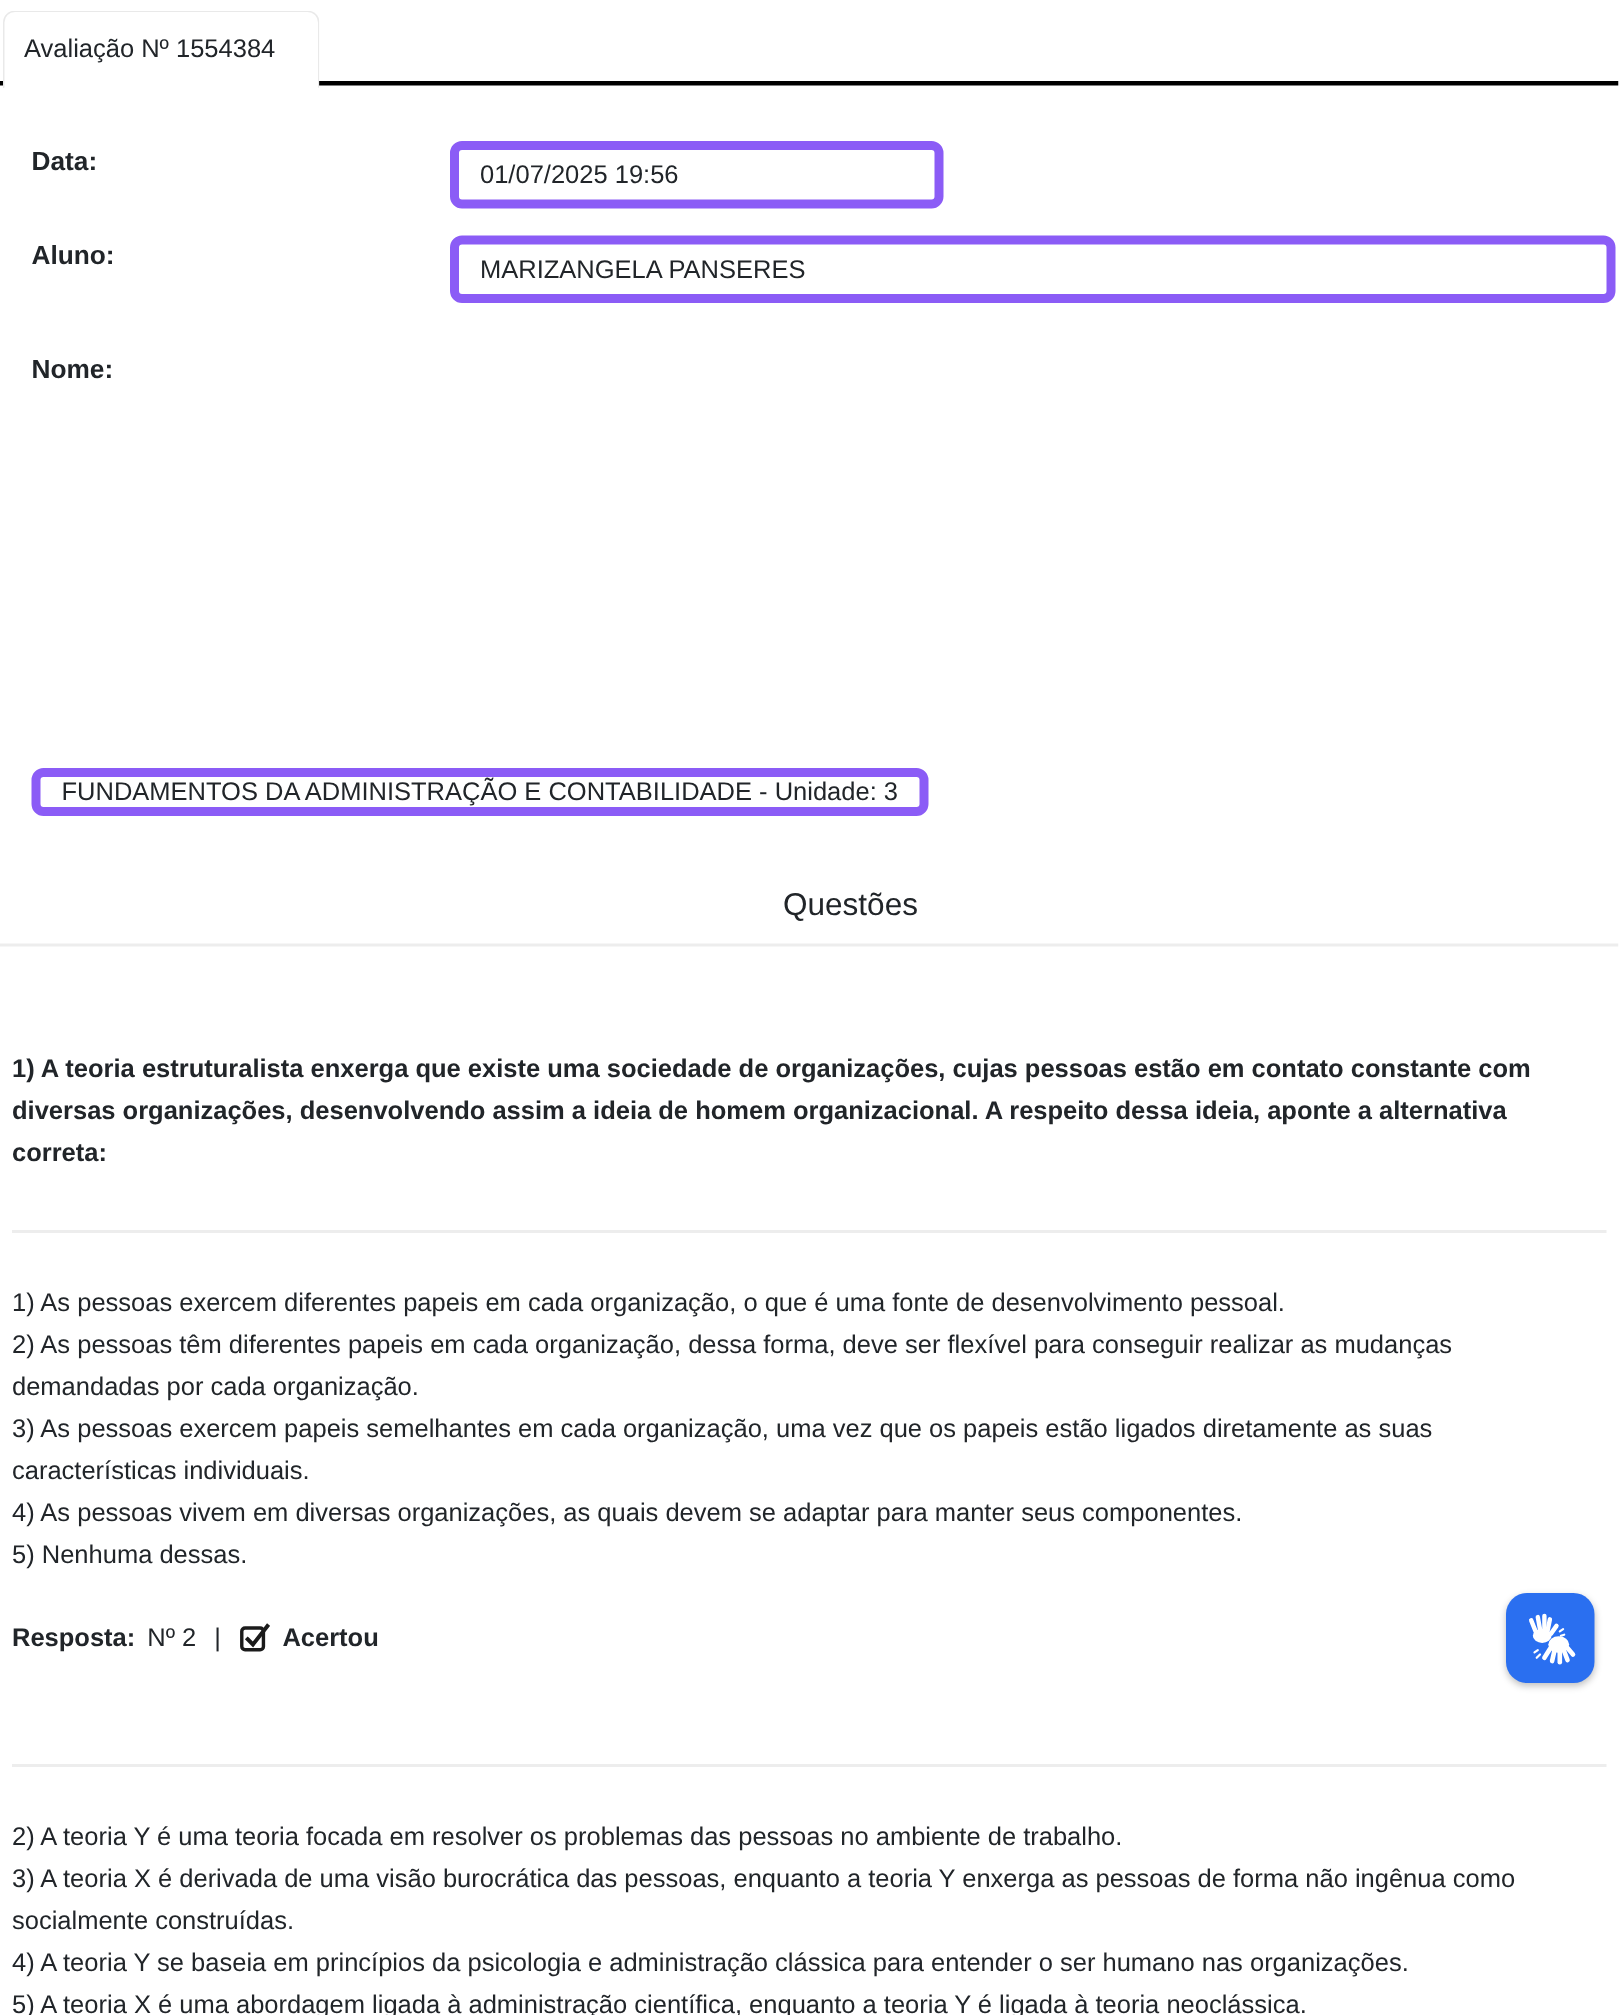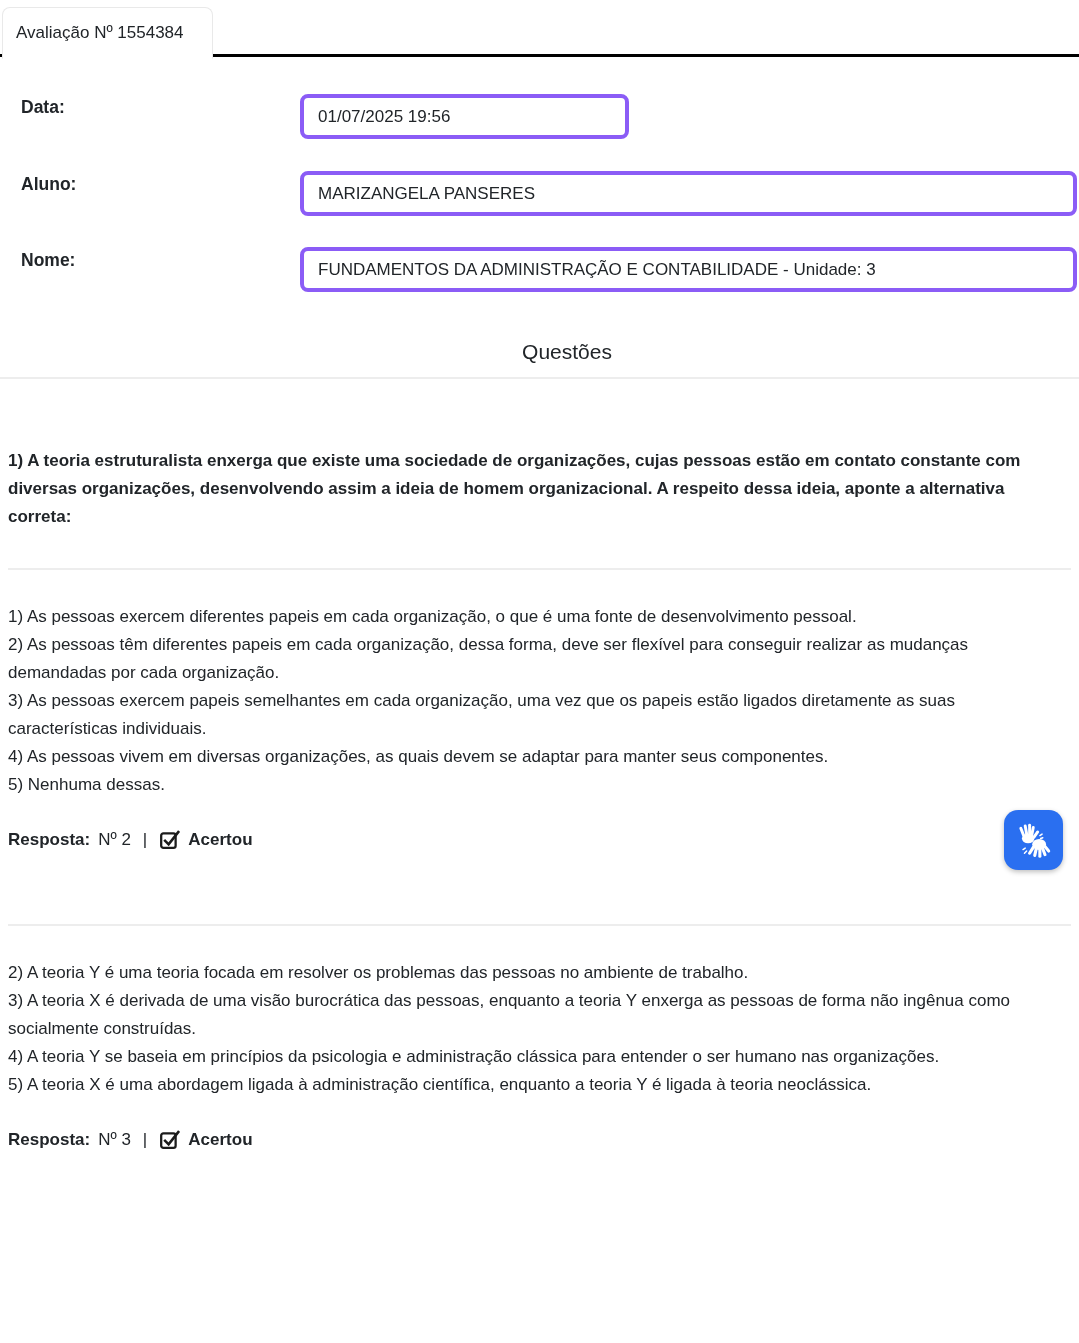--- a/index.html
+++ b/index.html
@@ -33,31 +33,31 @@
     border-radius: 8px 8px 0 0;
     font-size: 17px;
     color: #212529;
     cursor: pointer;
   }
 
   
   .form { padding-left: 21px; }
   .form-row { display: flex; align-items: flex-start; }
   .form-row.r1 { margin-top: 37px; }
-  .form-row.r2 { margin-top: 32px; }
-  .form-row.r3 { margin-top: 31px; }
+  .form-row.r2 { margin-top: 18px; }
+  .form-row.r3 { margin-top: 31px; flex-direction: column; }
   .form-label {
     width: 279px;
     flex: 0 0 279px;
     font-weight: 700;
     font-size: 17.5px;
     padding-top: 3px;
   }
   .input-box {
-    border: 4px solid #8b5cf6;
+    border: 6px solid #8b5cf6;
     border-radius: 8px;
     height: 45px;
     display: flex;
     align-items: center;
     padding: 0 14px;
     background: #ffffff;
     font-size: 17px;
     color: #212529;
   }
   .input-box.narrow { width: 329px; }

